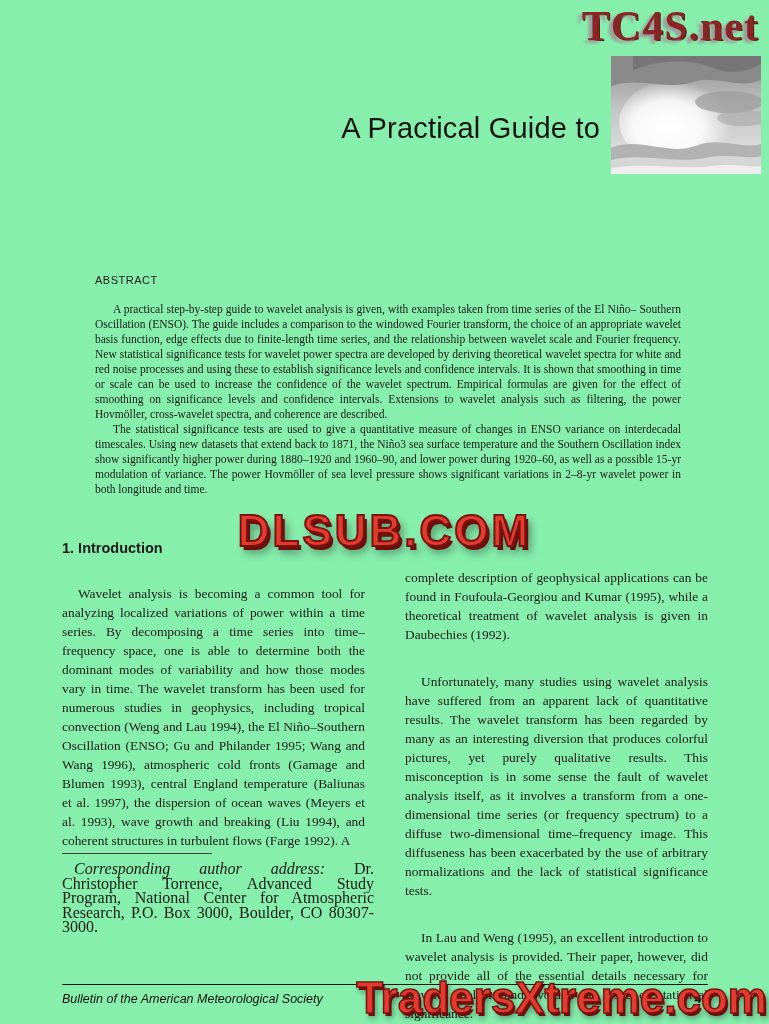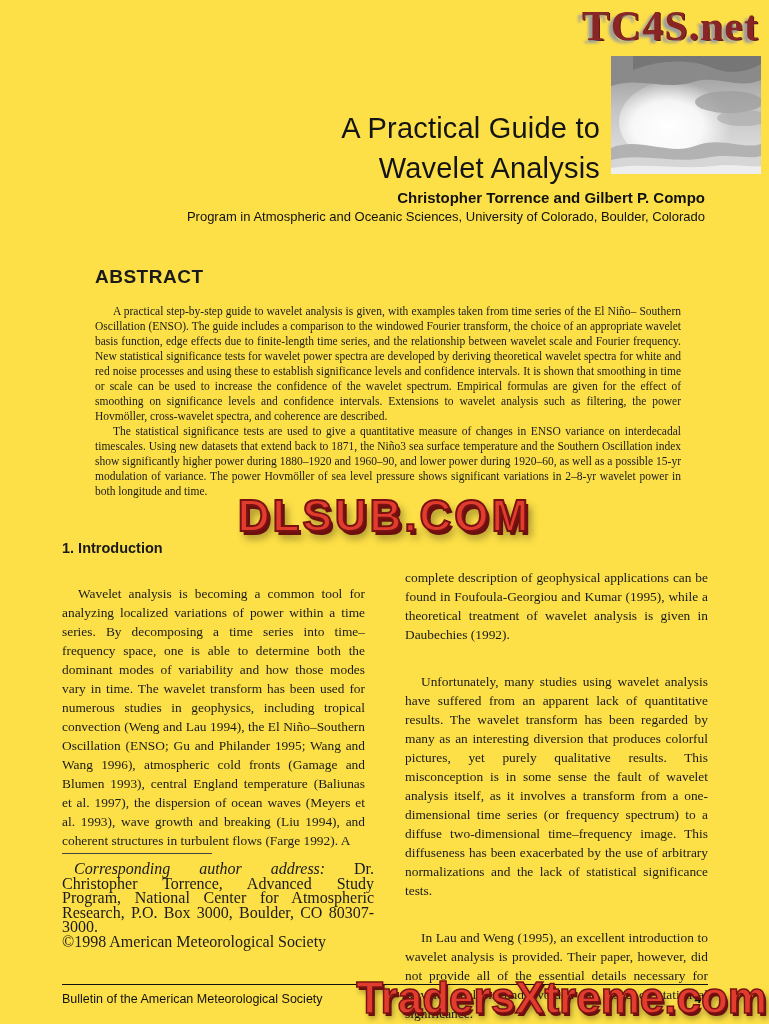--- a/index.html
+++ b/index.html
@@ -2,42 +2,42 @@
 <html><head>
 <meta charset="utf-8">
 <style>
   * { box-sizing: border-box; margin: 0; padding: 0; }
   html, body { background: #e8e8e8; }
   .page {
     position: relative;
     width: 769px;
     height: 1024px;
     margin: 0 auto;
-    background: #fde047;
+    background: #86efac;
     overflow: hidden;
     font-family: "Liberation Serif", serif;
     color: #1a1a1a;
   }
 
   
   .wm-tc4s {
     position: absolute;
     top: 2px;
     right: 10px;
     font-family: "Liberation Serif", serif;
     font-weight: bold;
     font-size: 42px;
     letter-spacing: 1px;
     color: #8a2525;
     text-shadow: -4px 3px 3px #9c9c9c, 1px 1px 0 #5c1414;
     z-index: 30;
   }
   .wm-dlsub {
     position: absolute;
-    top: 491px;
+    top: 506px;
     left: 50%;
     transform: translateX(-50%);
     font-family: "Liberation Sans", sans-serif;
     font-weight: bold;
     font-size: 44px;
     letter-spacing: 3px;
     color: #e23c2e;
     -webkit-text-stroke: 2px #7a1212;
     text-shadow: 3px 4px 0 #6b0f0f, 5px 7px 8px rgba(0,0,0,0.45);
     z-index: 30;
@@ -93,24 +93,25 @@
 
   
   .abstract {
     position: absolute;
     top: 266px;
     left: 95px;
     width: 586px;
   }
   .abstract-heading {
     font-family: "Liberation Sans", sans-serif;
-    font-weight: bold;
-    font-size: 19px;
+    font-weight: normal;
+    font-size: 11px;
     letter-spacing: 0.5px;
     margin-bottom: 16px;
+    margin-top: 8px;
   }
   .abstract p {
     font-size: 11.5px;
     line-height: 15px;
     text-align: justify;
     text-indent: 18px;
   }
 
   
   .columns {
@@ -162,20 +163,21 @@
     left: 62px;
     width: 646px;
     border-top: 1.5px solid #111;
     padding-top: 6px;
     display: flex;
     justify-content: space-between;
     align-items: baseline;
   }
   .journal {
     font-family: "Liberation Sans", sans-serif;
+    font-style: italic;
     font-size: 12.5px;
     color: #111;
   }
   .page-number {
     font-weight: bold;
     font-size: 13.5px;
     color: #111;
   }
 </style>
 </head>
@@ -206,27 +208,22 @@
       <ellipse cx="118" cy="46" rx="34" ry="11" fill="#9d9d9d" opacity="0.75"></ellipse>
       <ellipse cx="132" cy="62" rx="26" ry="8" fill="#a8a8a8" opacity="0.6"></ellipse>
       <path d="M0,92 C26,80 58,100 84,90 C110,80 132,94 150,88 V118 H0 Z" fill="#b2b2b2"></path>
       <path d="M0,104 C30,96 64,108 94,102 C118,97 138,104 150,100 V118 H0 Z" fill="#d6d6d6"></path>
       <path d="M0,112 C34,106 70,114 102,110 C124,107 140,112 150,110 V118 H0 Z" fill="#eeeeee"></path>
     </svg>
   </div>
 
   <div class="title-block">
     <div>A Practical Guide to</div>
-    <div>Wavelet Analysis</div>
-  </div>
-
-  <div class="byline-block">
-    <div class="authors">Christopher Torrence and Gilbert P. Compo</div>
-    <div class="affiliation">Program in Atmospheric and Oceanic Sciences, University of Colorado, Boulder, Colorado</div>
-  </div>
+  </div>
+
 
   <div class="abstract">
     <div class="abstract-heading">ABSTRACT</div>
     <p>A practical step-by-step guide to wavelet analysis is given, with examples taken from time series of the El Niño– Southern Oscillation (ENSO). The guide includes a comparison to the windowed Fourier transform, the choice of an appropriate wavelet basis function, edge effects due to finite-length time series, and the relationship between wavelet scale and Fourier frequency. New statistical significance tests for wavelet power spectra are developed by deriving theoretical wavelet spectra for white and red noise processes and using these to establish significance levels and confidence intervals. It is shown that smoothing in time or scale can be used to increase the confidence of the wavelet spectrum. Empirical formulas are given for the effect of smoothing on significance levels and confidence intervals. Extensions to wavelet analysis such as filtering, the power Hovmöller, cross-wavelet spectra, and coherence are described.</p>
     <p>The statistical significance tests are used to give a quantitative measure of changes in ENSO variance on interdecadal timescales. Using new datasets that extend back to 1871, the Niño3 sea surface temperature and the Southern Oscillation index show significantly higher power during 1880–1920 and 1960–90, and lower power during 1920–60, as well as a possible 15-yr modulation of variance. The power Hovmöller of sea level pressure shows significant variations in 2–8-yr wavelet power in both longitude and time.</p>
   </div>
 
   <div class="wm-dlsub">DLSUB.COM</div>
 
   <div class="columns">
@@ -238,21 +235,20 @@
       <p class="no-indent">complete description of geophysical applications can be found in Foufoula-Georgiou and Kumar (1995), while a theoretical treatment of wavelet analysis is given in Daubechies (1992).</p>
       <p>Unfortunately, many studies using wavelet analysis have suffered from an apparent lack of quantitative results. The wavelet transform has been regarded by many as an interesting diversion that produces colorful pictures, yet purely qualitative results. This misconception is in some sense the fault of wavelet analysis itself, as it involves a transform from a one-dimensional time series (or frequency spectrum) to a diffuse two-dimensional time–frequency image. This diffuseness has been exacerbated by the use of arbitrary normalizations and the lack of statistical significance tests.</p>
       <p>In Lau and Weng (1995), an excellent introduction to wavelet analysis is provided. Their paper, however, did not provide all of the essential details necessary for wavelet analysis and avoided the issue of statistical significance.</p>
       <p>The purpose of this paper is to provide an easy-to-use wavelet analysis toolkit, including statistical significance testing. The consistent use of examples of</p>
     </div>
   </div>
 
   <div class="footnote">
     <div class="footnote-rule"></div>
     <p class="indent-first"><span class="italic">Corresponding author address:</span><span> Dr. Christopher Torrence, Advanced Study Program, National Center for Atmospheric Research, P.O. Box 3000, Boulder, CO 80307-3000.</span></p>
-    <p>©1998 American Meteorological Society</p>
   </div>
 
   <div class="footer">
     <span class="journal">Bulletin of the American Meteorological Society</span>
     <span class="page-number">47</span>
   </div>
 
   <div class="wm-traders">TradersXtreme.com</div>
 
 </div>

